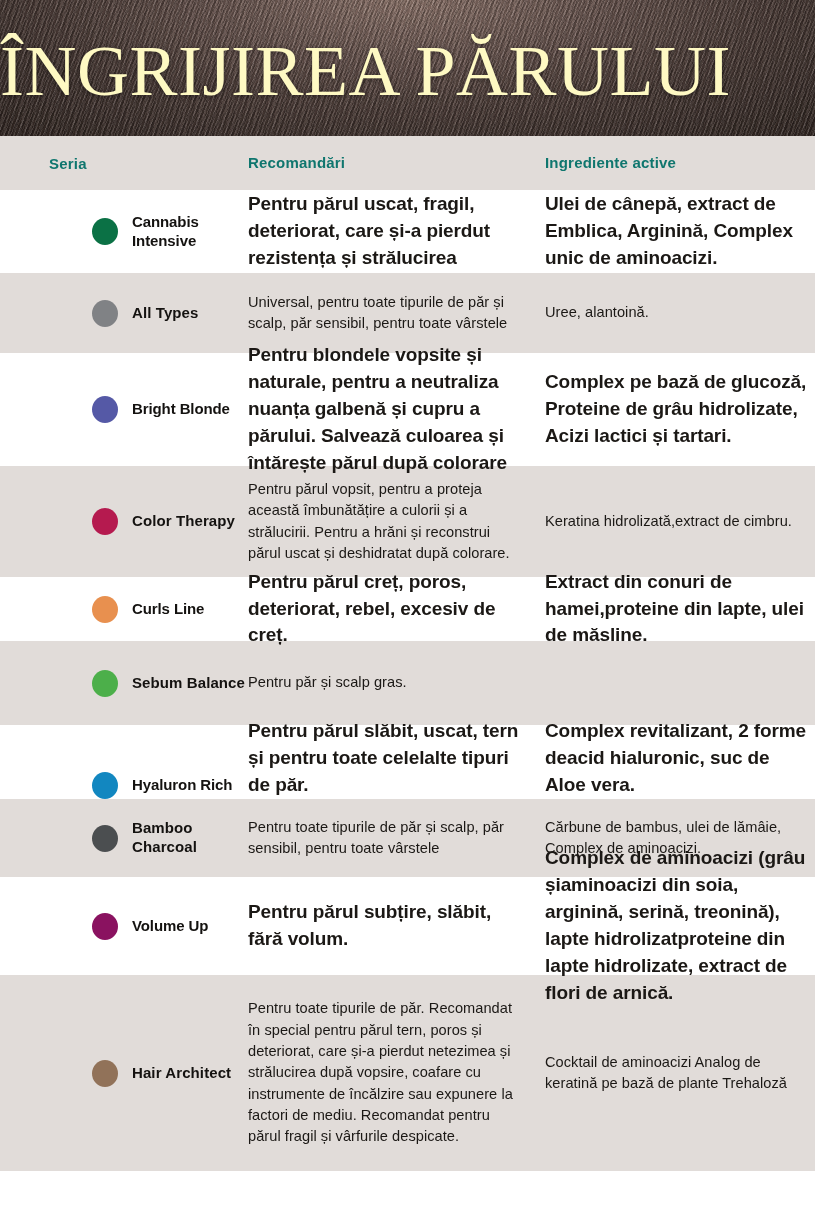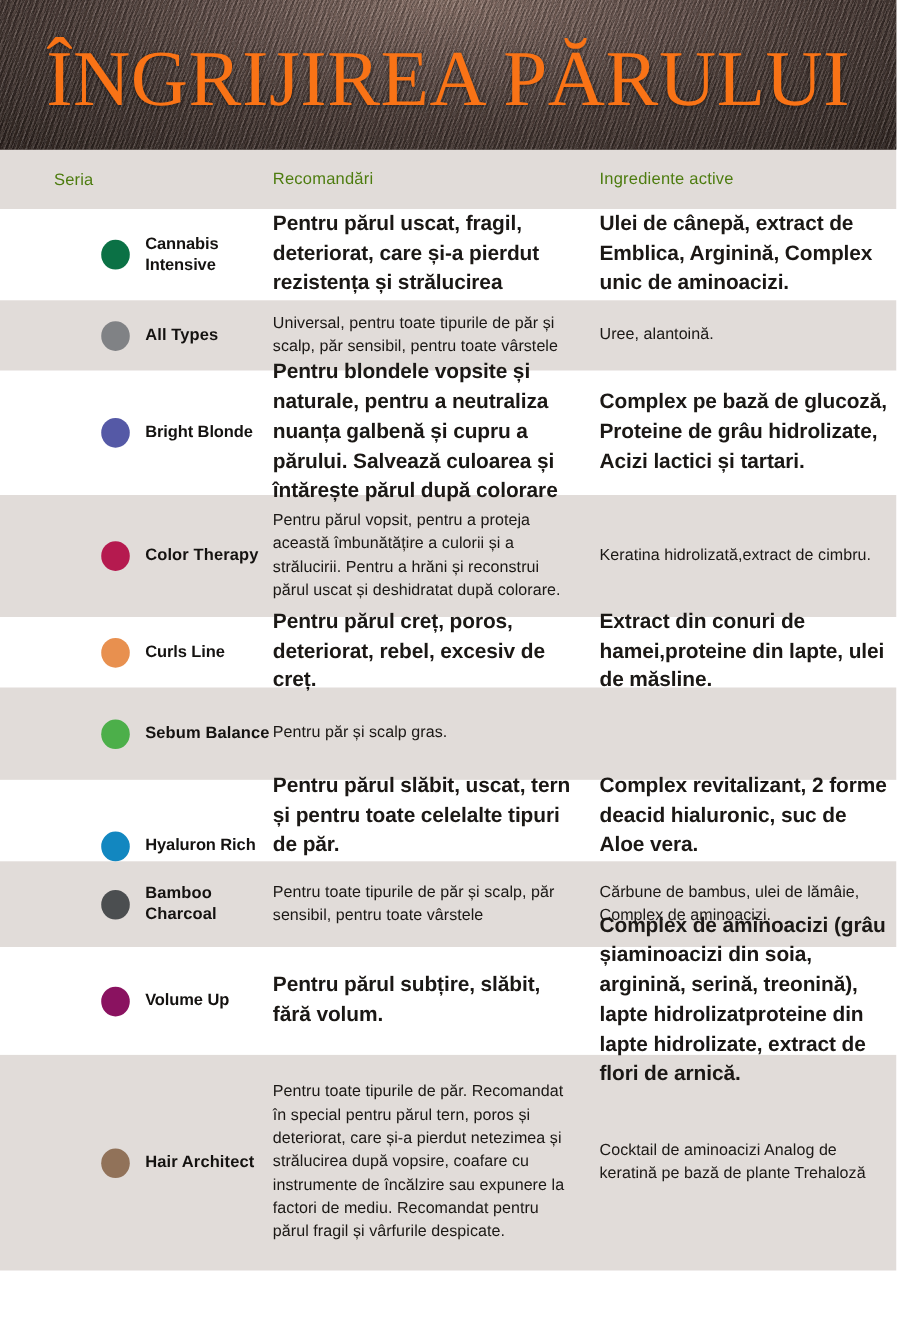--- a/index.html
+++ b/index.html
@@ -59,22 +59,22 @@
         rgba(0,0,0,0.13) 1px,
         rgba(255,255,255,0.035) 1px,
         rgba(255,255,255,0.035) 3px);
     mix-blend-mode: overlay;
   }
   .hero-title {
     position: absolute;
     left: 0;
     right: 0;
     top: 36px;
-    text-align: center;
-    color: #f97316;
+    text-align: left;
+    color: #fef9c3;
     font-family: "Liberation Serif", "DejaVu Serif", serif;
     font-size: 72px;
     line-height: 0.98;
     letter-spacing: 0.5px;
     white-space: nowrap;
     text-shadow: 0 1px 5px rgba(0,0,0,0.45);
     font-weight: normal;
     margin: 0;
   }
 
@@ -82,23 +82,23 @@
   .table {
     width: 815px;
   }
   .thead {
     display: flex;
     background: #e1dcd9;
     height: 54px;
     align-items: center;
   }
   .thead .cell {
-    font-weight: normal;
+    font-weight: bold;
     font-size: 15px;
-    color: #4d7c0f;
+    color: #0f766e;
     letter-spacing: 0.2px;
   }
 
   .row {
     display: flex;
     align-items: center;
     background: #ffffff;
     min-height: 64px;
   }
   .row.alt {
@@ -200,21 +200,21 @@
           <span class="dot" style="background: rgb(11, 113, 69);"></span>
           <span class="serie-name">Cannabis Intensive</span>
         </div>
         <div class="col-rec">
           <div class="body-text">Pentru părul uscat, fragil, deteriorat, care și-a pierdut rezistența și strălucirea</div>
         </div>
         <div class="col-ing">
           <div class="body-text">Ulei de cânepă, extract de Emblica, Arginină, Complex unic de aminoacizi.</div>
         </div>
       </div>
-      <div class="row alt light" style="height: 64px;">
+      <div class="row alt light" style="height: 80px;">
         <div class="col-serie">
           <span class="dot" style="background: rgb(128, 130, 133);"></span>
           <span class="serie-name">All Types</span>
         </div>
         <div class="col-rec">
           <div class="body-text">Universal, pentru toate tipurile de păr și scalp, păr sensibil, pentru toate vârstele</div>
         </div>
         <div class="col-ing">
           <div class="body-text">Uree, alantoină.</div>
         </div>

